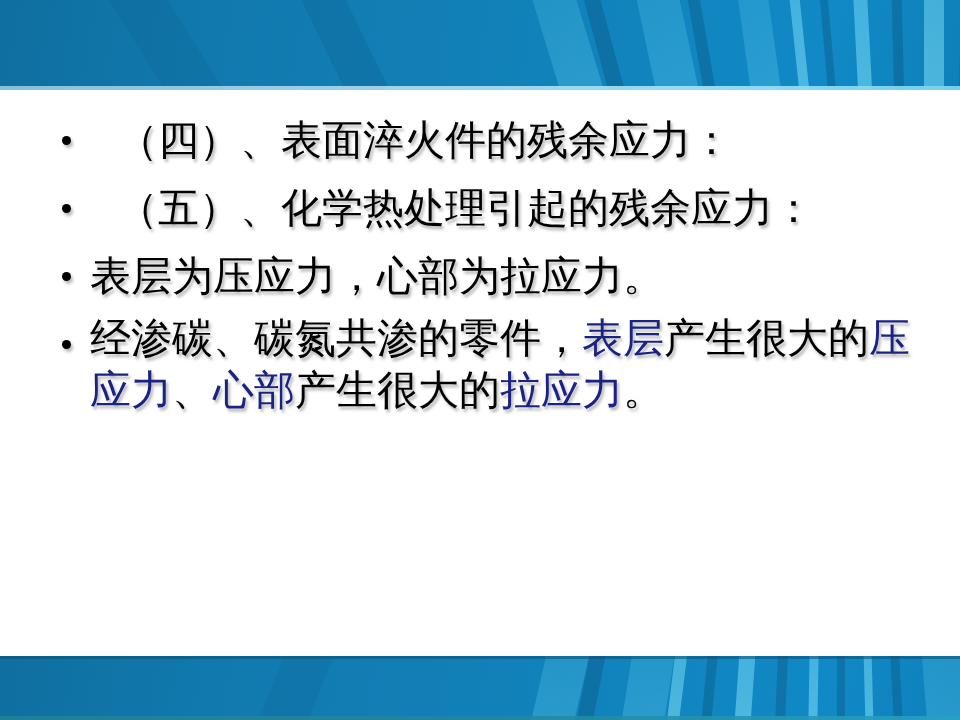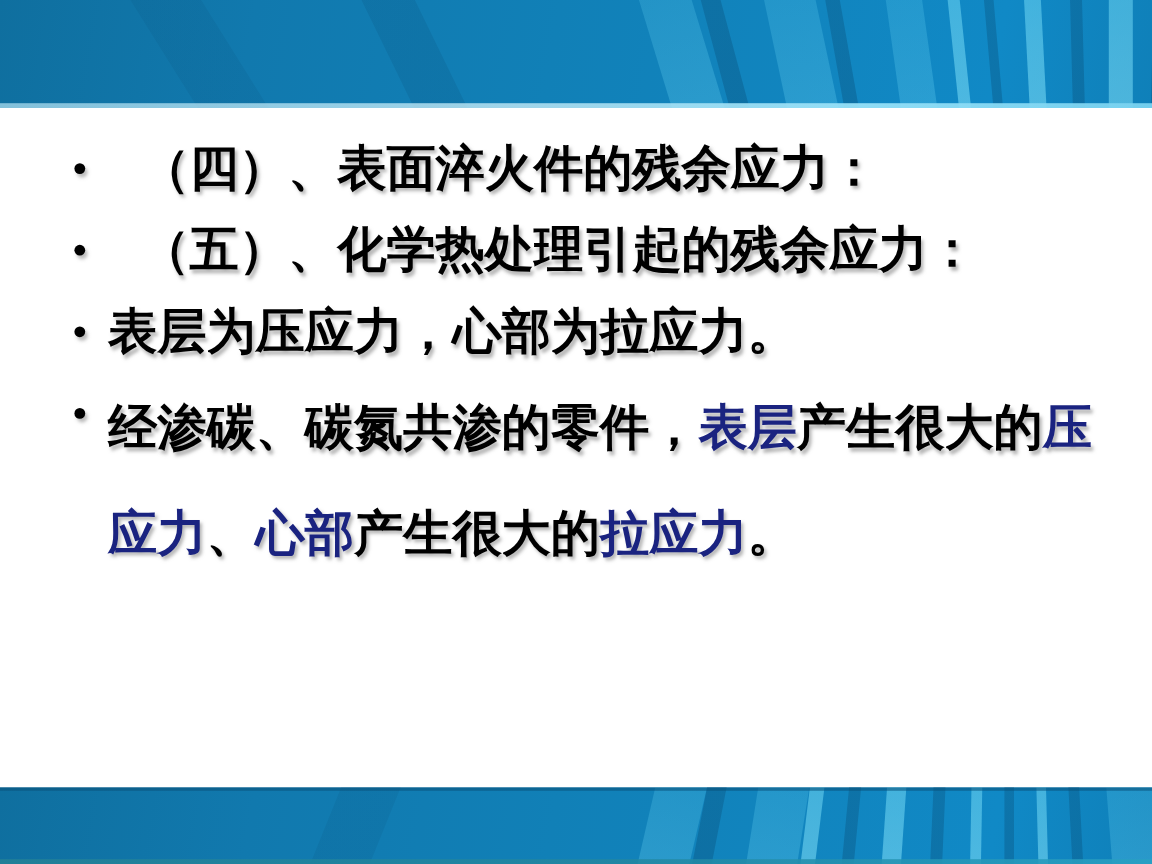--- a/index.html
+++ b/index.html
@@ -111,32 +111,32 @@
     padding: 18px 40px 0 40px;
     box-sizing: border-box;
   }
 
   .bullet-line {
     position: relative;
     display: block;
     padding-left: 50px;
     margin: 0 0 4px 0;
     font-family: "DejaVu Sans", "Liberation Sans", sans-serif;
-    font-weight: bold;
+    font-weight: normal;
     font-size: 41px;
     line-height: 64px;
     color: #000000;
     letter-spacing: 0px;
     text-shadow: 2px 3px 3px rgba(120,120,120,.55);
     white-space: nowrap;
   }
 
   .bullet-line.wrap {
     white-space: normal;
-    line-height: 88px;
+    line-height: 52px;
     word-break: break-all;
   }
 
   .bullet-dot {
     position: absolute;
     left: 22px;
     top: 28px;
     width: 9px;
     height: 9px;
     border-radius: 50%;

